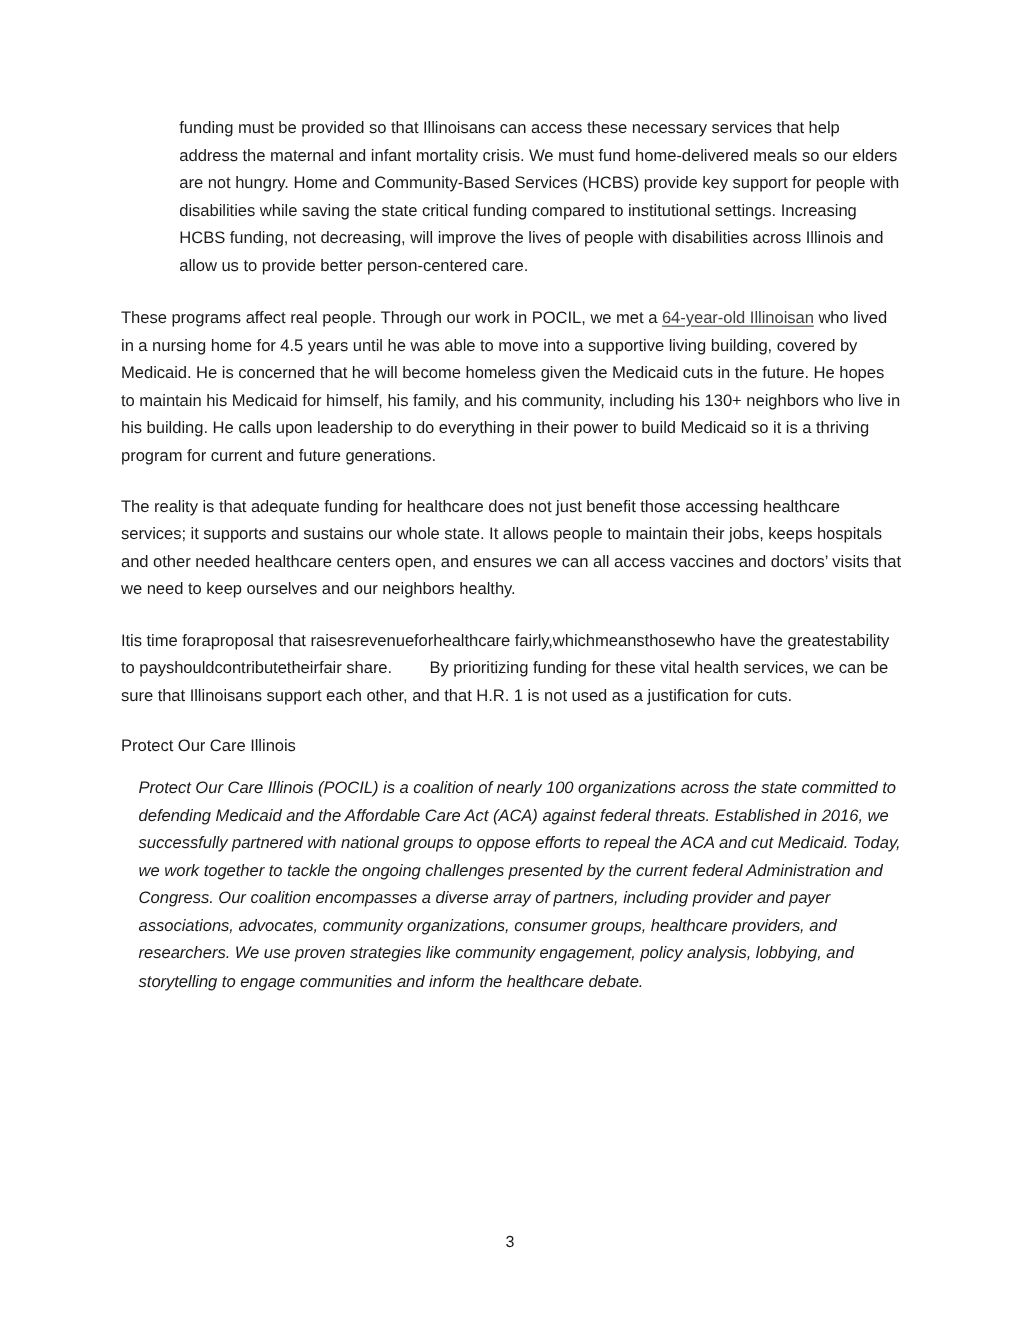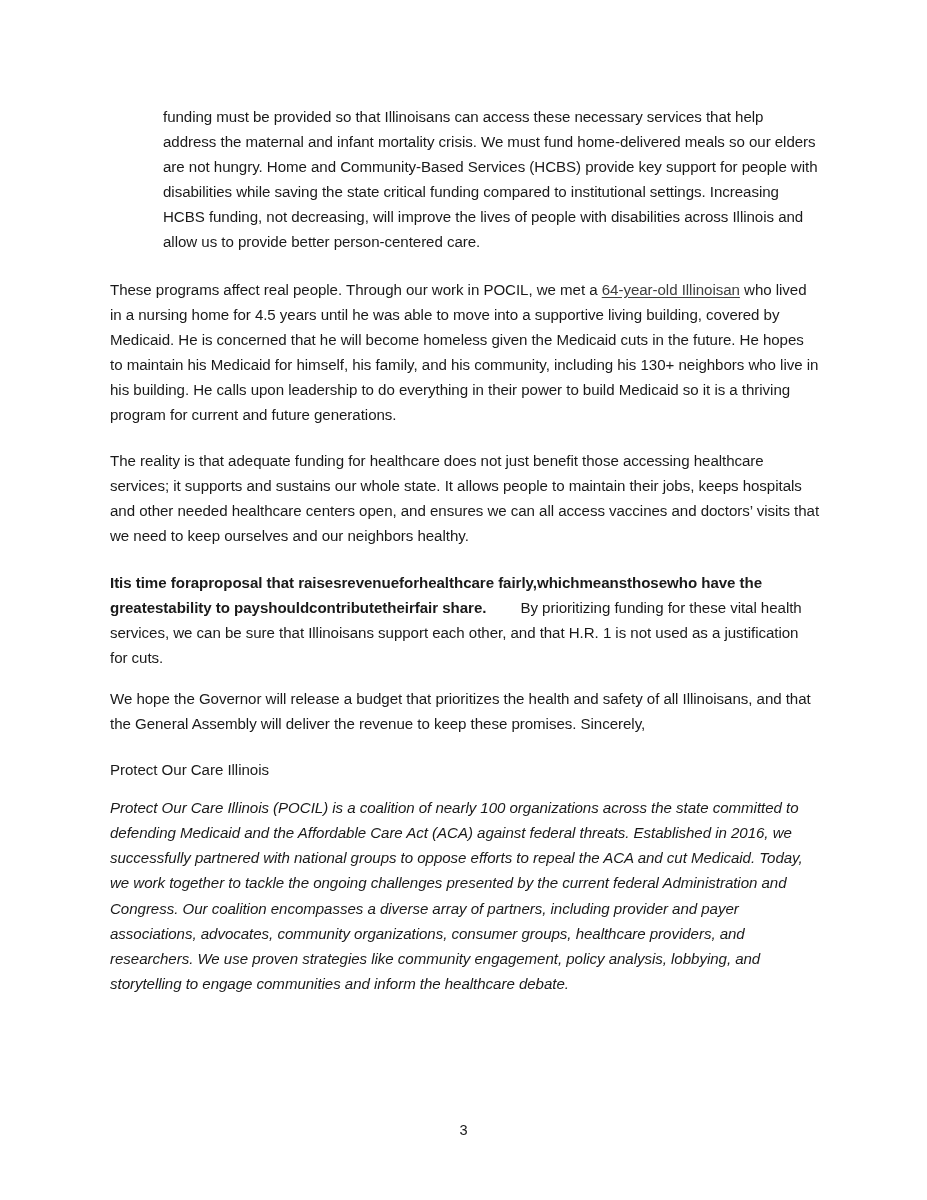--- a/index.html
+++ b/index.html
@@ -44,28 +44,29 @@
   .para-gap-md { margin-top: 21px; }
   .para-gap-sm { margin-top: 16px; }
   .para-gap-xs { margin-top: 13px; }
 
   .doc-link {
     color: #404040;
     text-decoration: underline;
     text-underline-offset: 2px;
   }
   .bold-lead {
-    font-weight: bold;
+    font-weight: normal;
   }
   .gap-run {
     display: inline-block;
     width: 34px;
   }
   .italic-block p {
     font-style: italic;
+    margin-left: 16px;
   }
   .page-number {
     position: absolute;
     left: 0;
     top: 1120px;
     width: 927px;
     text-align: center;
     font-size: 14.6px;
     line-height: 20px;
     color: #1a1a1a;
@@ -80,21 +81,20 @@
 
     <p class="para-indented">funding must be provided so that Illinoisans can access these necessary services that help address the maternal and infant mortality crisis. We must fund home-delivered meals so our elders are not hungry. Home and Community-Based Services (HCBS) provide key support for people with disabilities while saving the state critical funding compared to institutional settings. Increasing HCBS funding, not decreasing, will improve the lives of people with disabilities across Illinois and allow us to provide better person-centered care.</p>
 
     <p class="para-gap-lg"><span>These programs affect real people. Through our work in POCIL, we met a </span><a class="doc-link" href="#">64-year-old Illinoisan</a><span> who lived in a nursing home for 4.5 years until he was able to move into a supportive living building, covered by Medicaid. He is concerned that he will become homeless given the Medicaid cuts in the future. He hopes to maintain his Medicaid for himself, his family, and his community, including his 130+ neighbors who live in his building. He calls upon leadership to do everything in their power to build Medicaid so it is a thriving program for current and future generations.</span></p>
 
 
     <p class="para-gap-md">The reality is that adequate funding for healthcare does not just benefit those accessing healthcare services; it supports and sustains our whole state. It allows people to maintain their jobs, keeps hospitals and other needed healthcare centers open, and ensures we can all access vaccines and doctors’ visits that we need to keep ourselves and our neighbors healthy.</p>
 
     <p class="para-gap-md"><span class="bold-lead">Itis time foraproposal that raisesrevenueforhealthcare fairly,whichmeansthosewho have the greatestability to payshouldcontributetheirfair share.</span><span class="gap-run"></span><span>By prioritizing funding for these vital health services, we can be sure that Illinoisans support each other, and that H.R. 1 is not used as a justification for cuts.</span></p>
 
-    <p class="para-gap-sm">We hope the Governor will release a budget that prioritizes the health and safety of all Illinoisans, and that the General Assembly will deliver the revenue to keep these promises. Sincerely,</p>
 
     <p class="para-gap-md">Protect Our Care Illinois</p>
 
     <div class="italic-block">
       <p class="para-gap-xs">Protect Our Care Illinois (POCIL) is a coalition of nearly 100 organizations across the state committed to defending Medicaid and the Affordable Care Act (ACA) against federal threats. Established in 2016, we successfully partnered with national groups to oppose efforts to repeal the ACA and cut Medicaid. Today, we work together to tackle the ongoing challenges presented by the current federal Administration and Congress. Our coalition encompasses a diverse array of partners, including provider and payer associations, advocates, community organizations, consumer groups, healthcare providers, and researchers. We use proven strategies like community engagement, policy analysis, lobbying, and storytelling to engage communities and inform the healthcare debate.</p>
     </div>
 
   </div>
 
   <div class="page-number">3</div>

